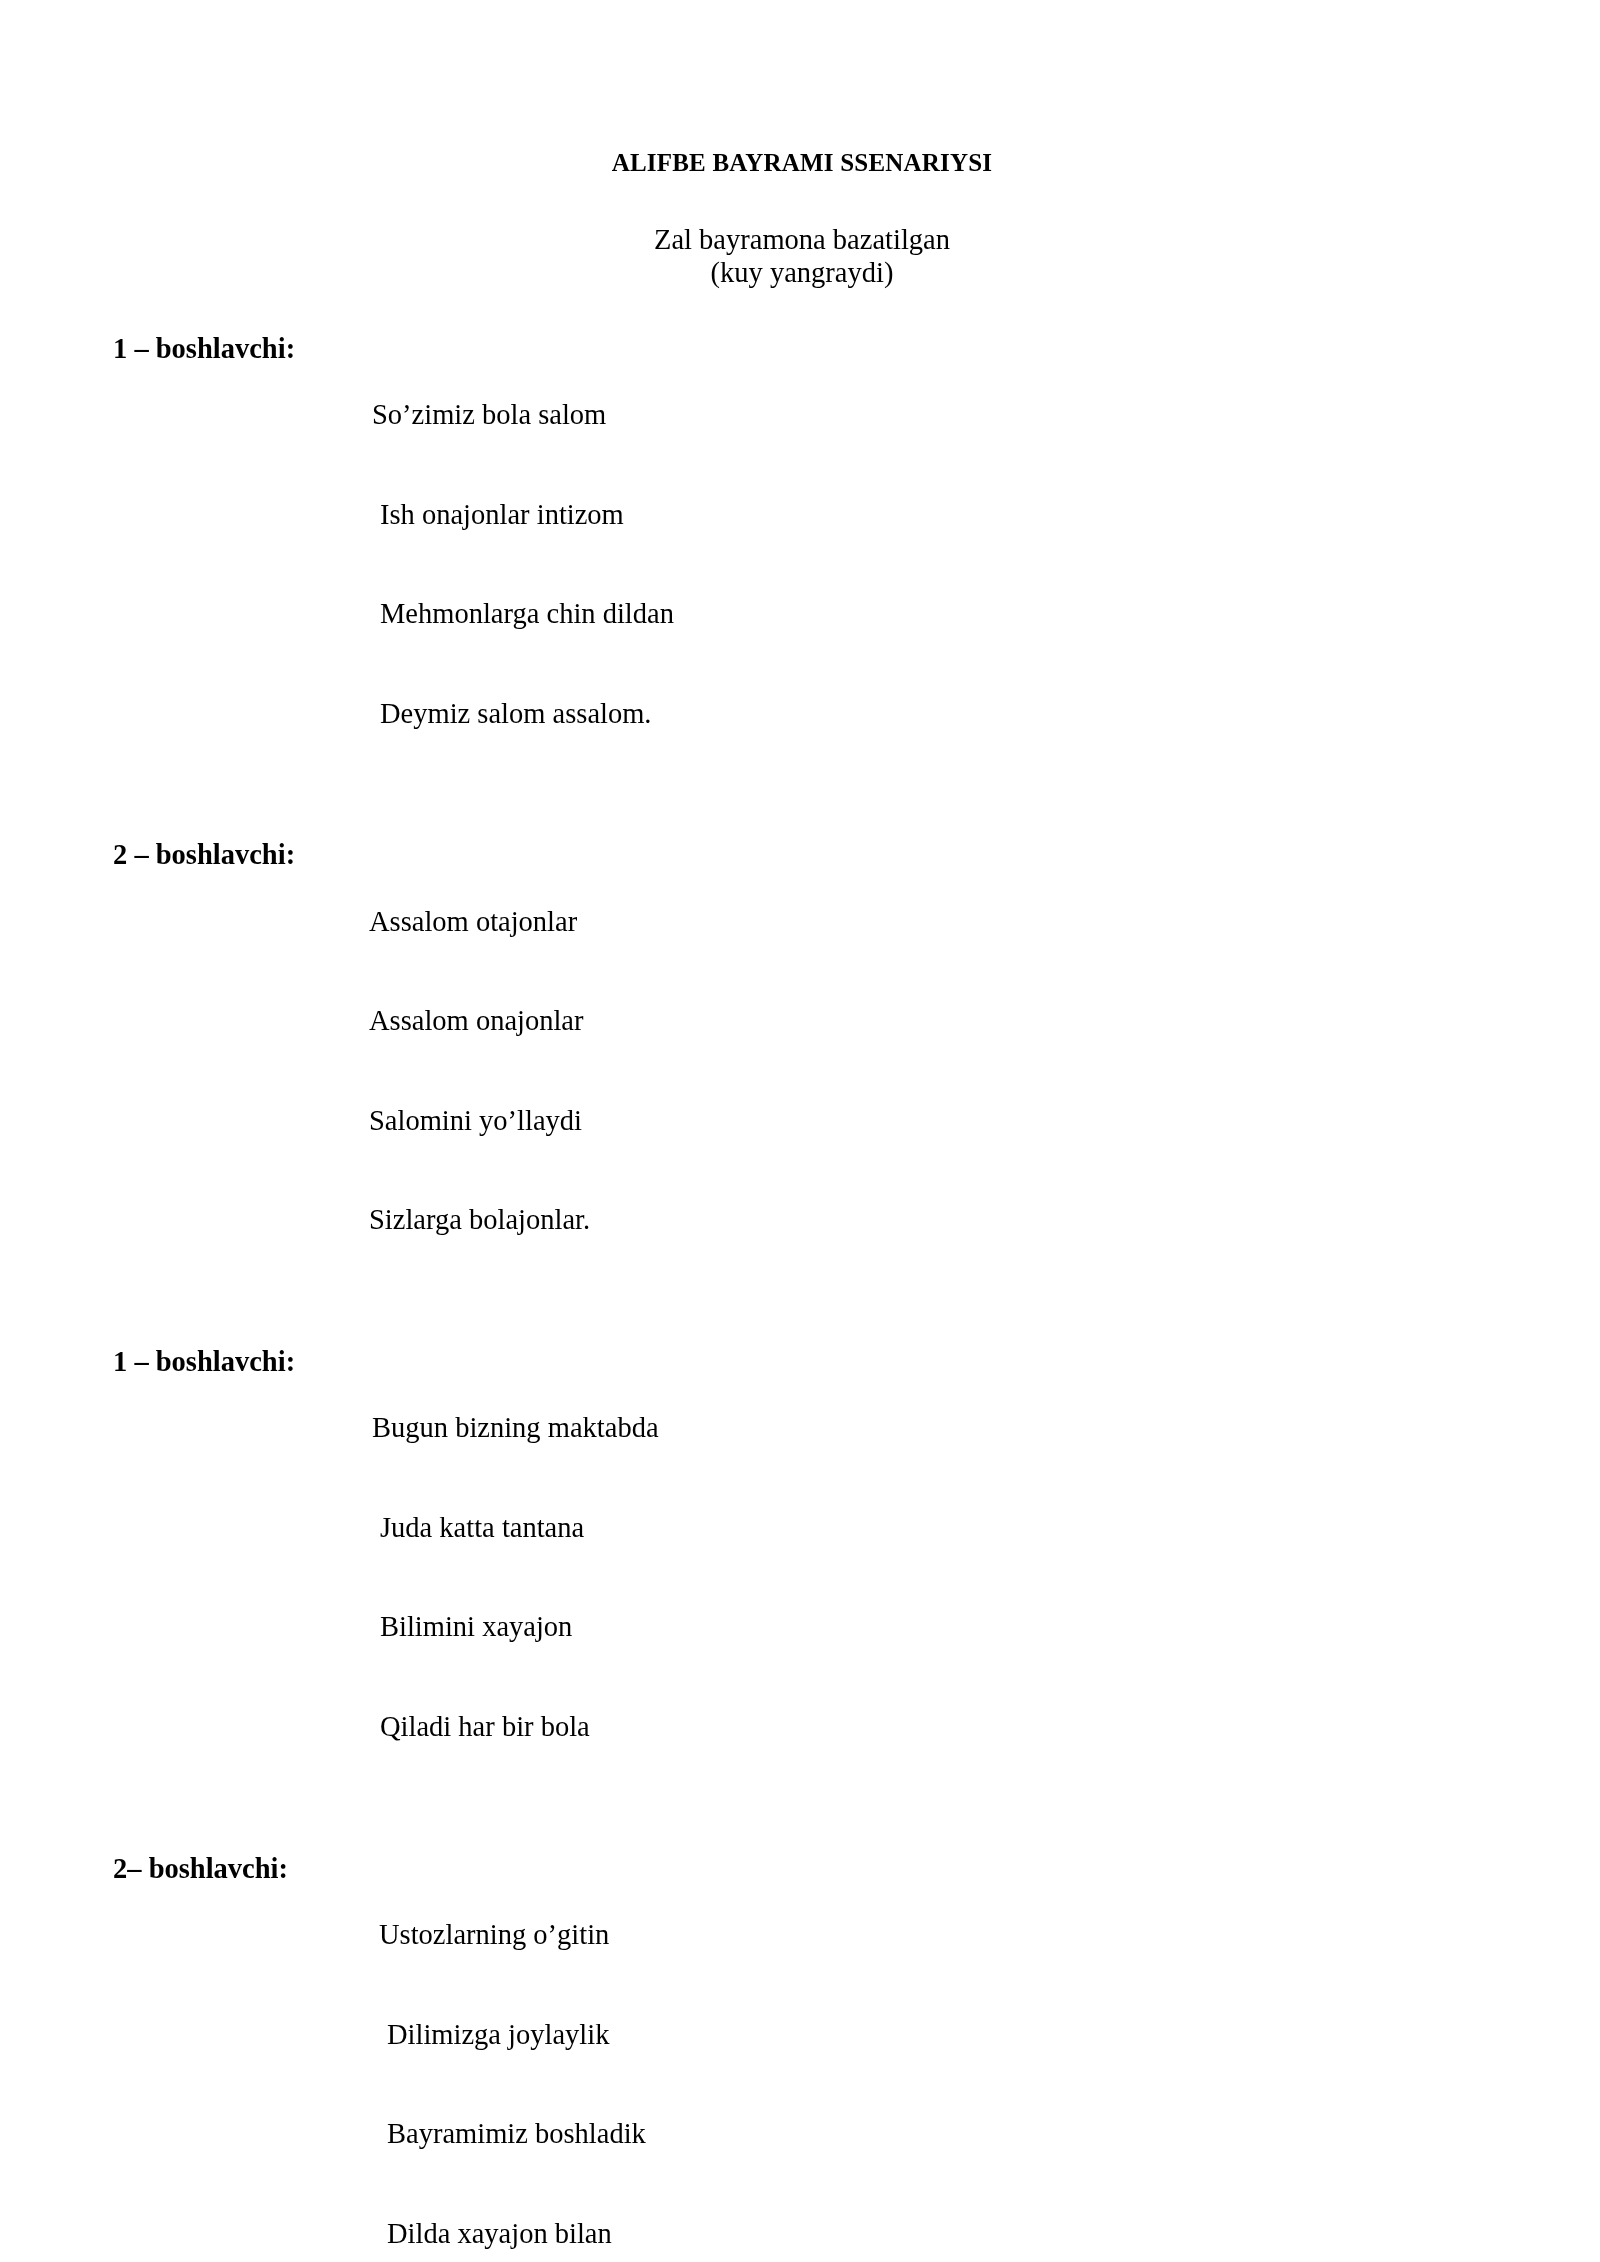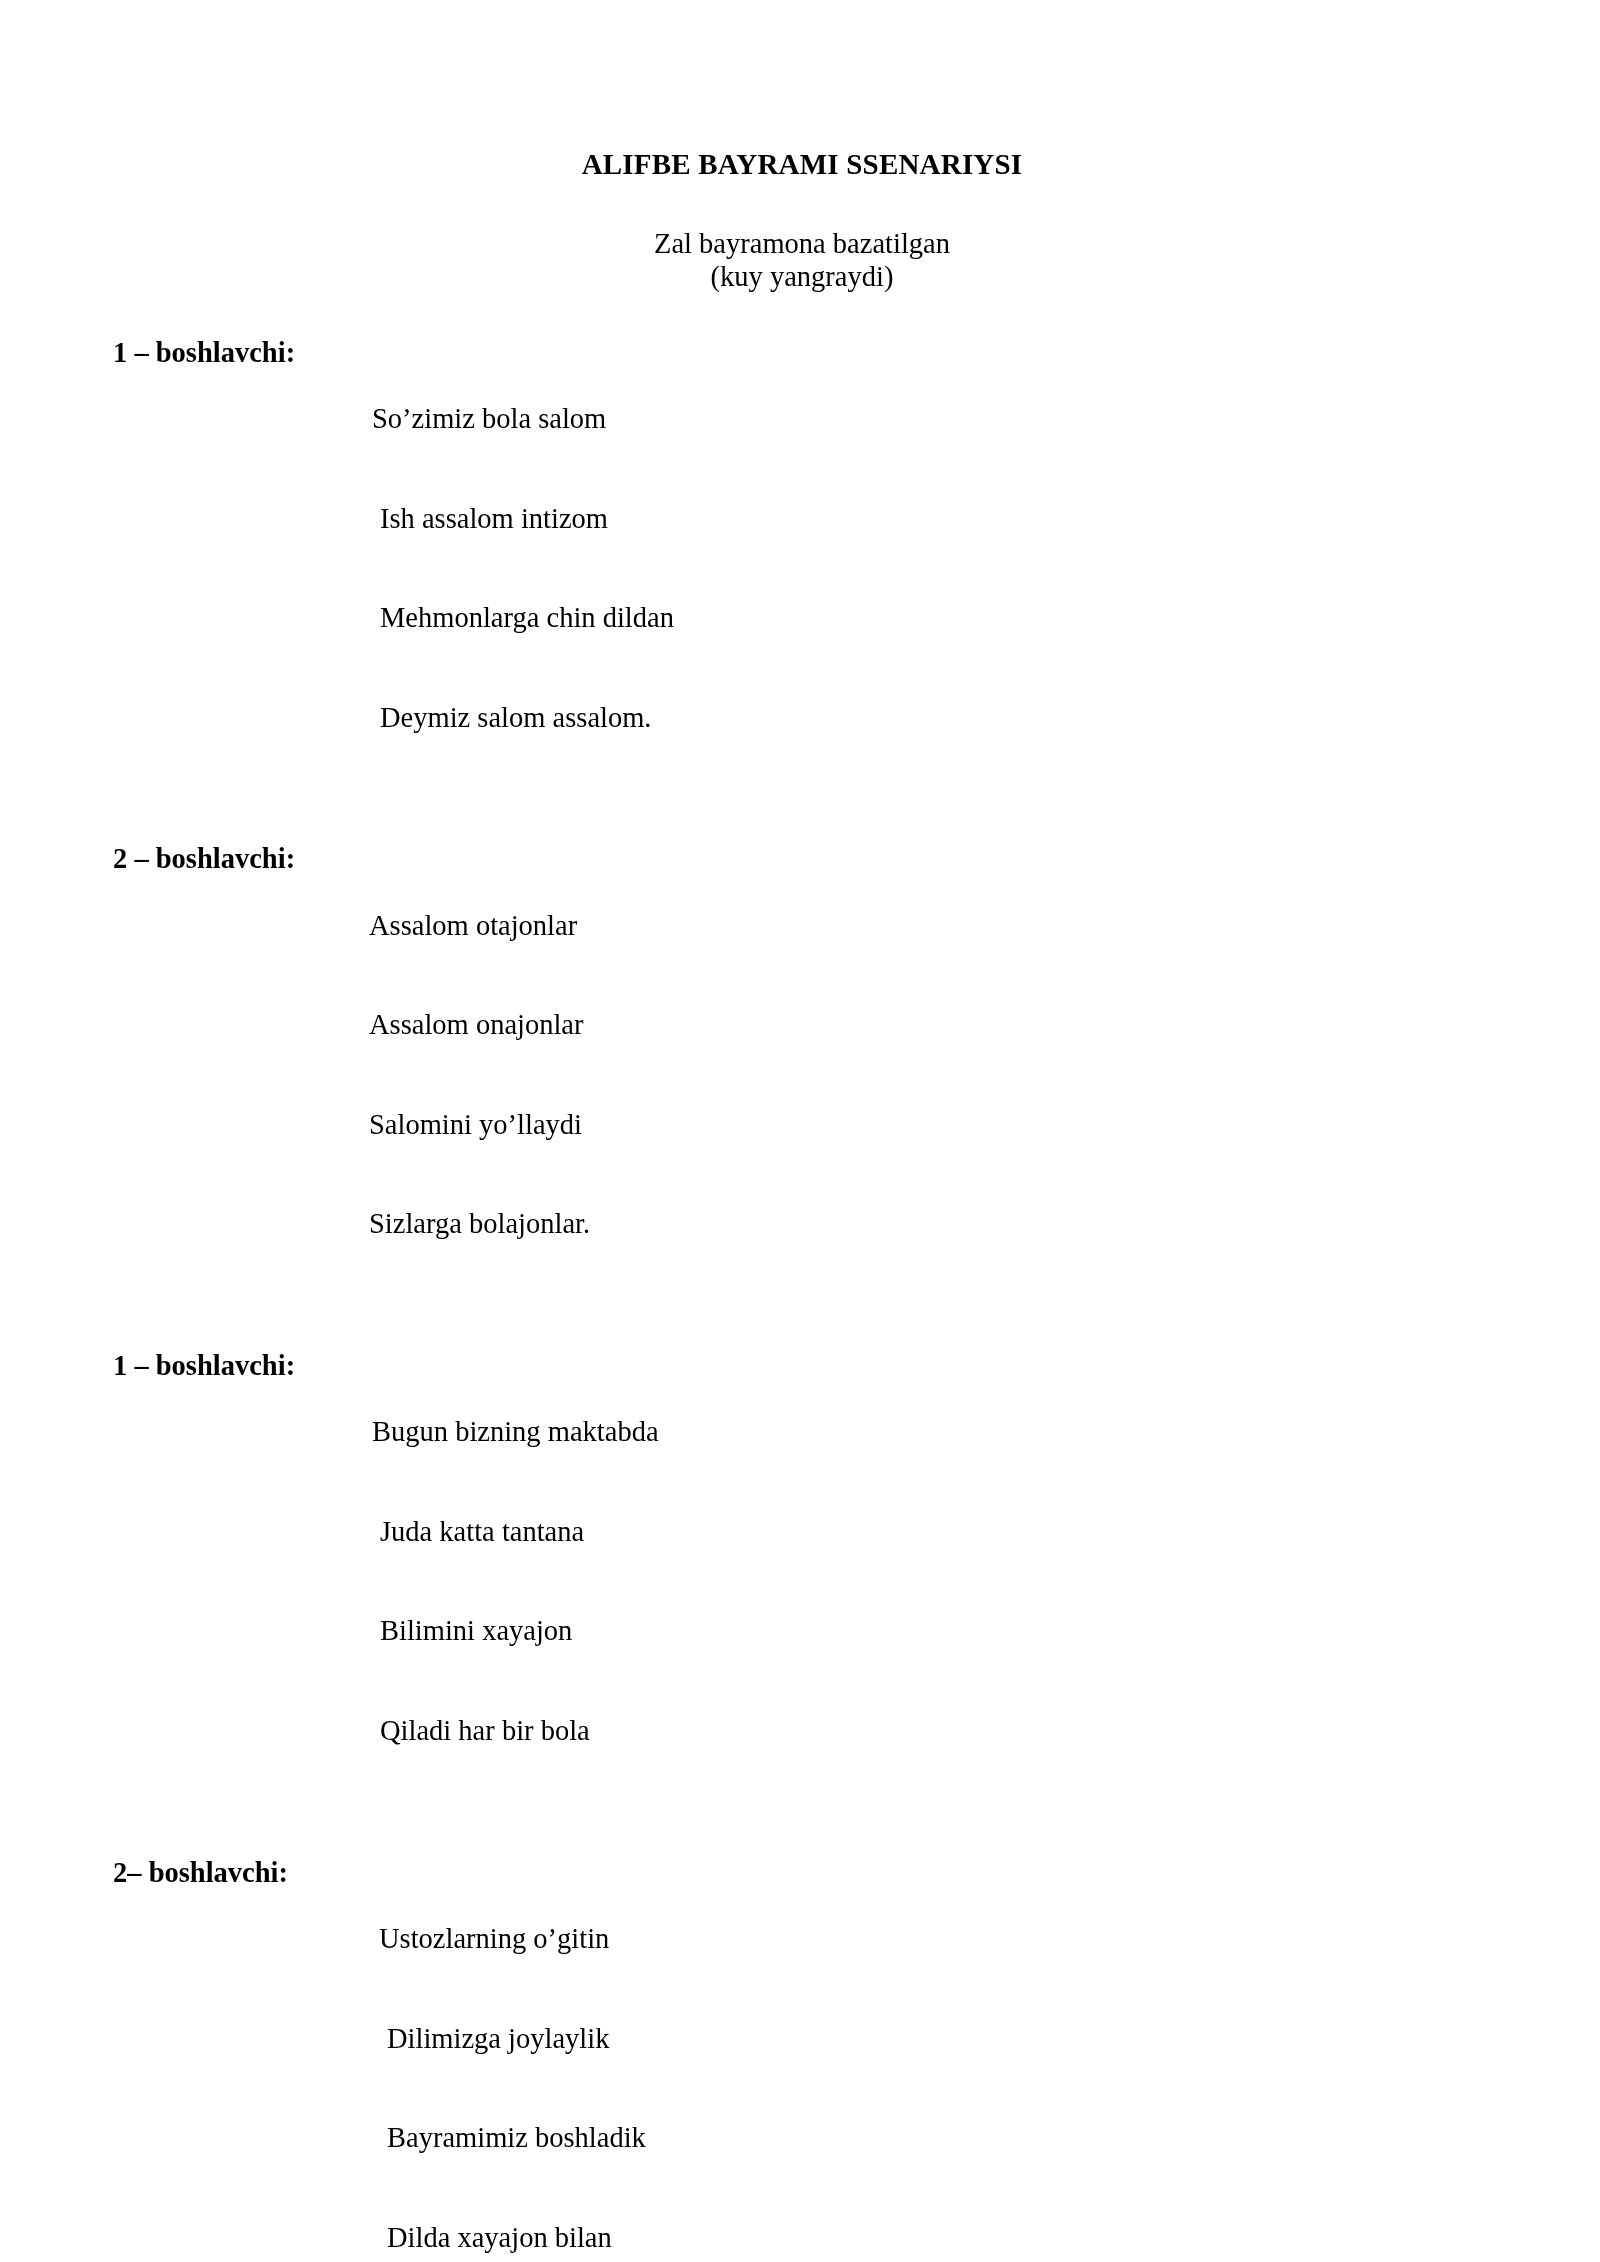--- a/index.html
+++ b/index.html
@@ -24,21 +24,21 @@
   .content {
     position: absolute;
     left: 113px;
     top: 0;
     width: 1378px;
   }
 
   .doc-title {
     text-align: center;
     font-weight: bold;
-    font-size: 29px;
+    font-size: 25px;
     letter-spacing: 0.2px;
     margin-top: 150px;
     margin-bottom: 15px;
     line-height: 1.0;
   }
 
   .centered-block {
     text-align: center;
     font-size: 28.5px;
     line-height: 1.17;
@@ -95,21 +95,21 @@
     <div class="centered-block">
       <span class="cline">Zal bayramona bazatilgan</span>
       <span class="cline">(kuy yangraydi)</span>
     </div>
 
     <div class="verse-block">
       <div class="verse-row">
         <span class="speaker speaker-col lbl-w1">1 – boshlavchi:</span>
         <span class="verse-lines">
           <span class="vline">So’zimiz bola salom</span>
-          <span class="vline indent-1">Ish assalom intizom</span>
+          <span class="vline indent-1">Ish onajonlar intizom</span>
           <span class="vline indent-1">Mehmonlarga chin dildan</span>
           <span class="vline indent-1">Deymiz salom assalom.</span>
         </span>
       </div>
     </div>
 
     <div class="verse-block">
       <div class="verse-row">
         <span class="speaker speaker-col lbl-w2">2 – boshlavchi:</span>
         <span class="verse-lines">

